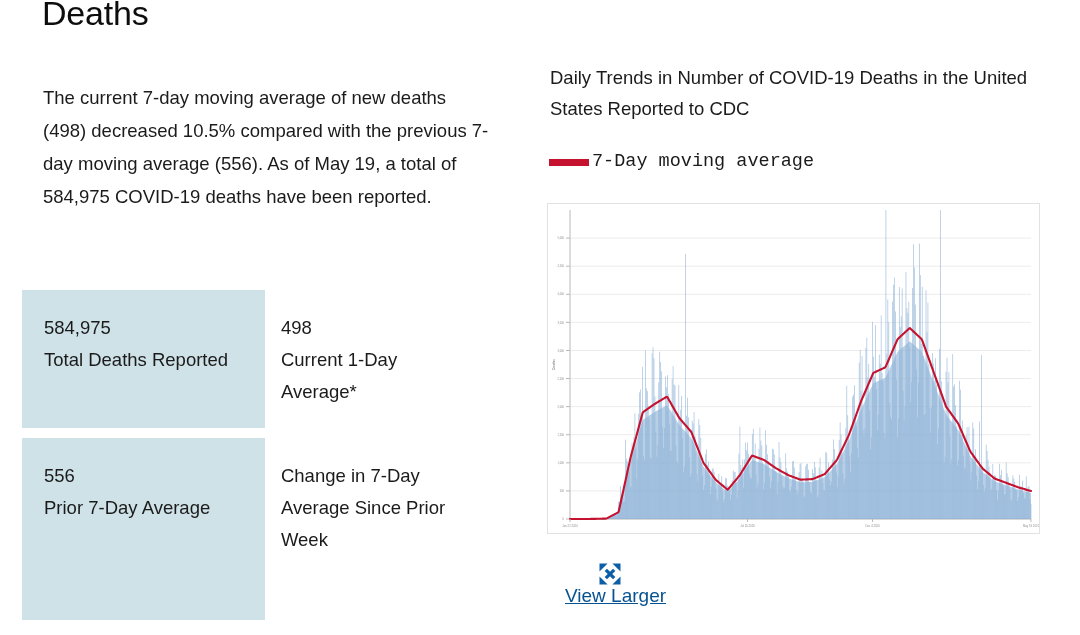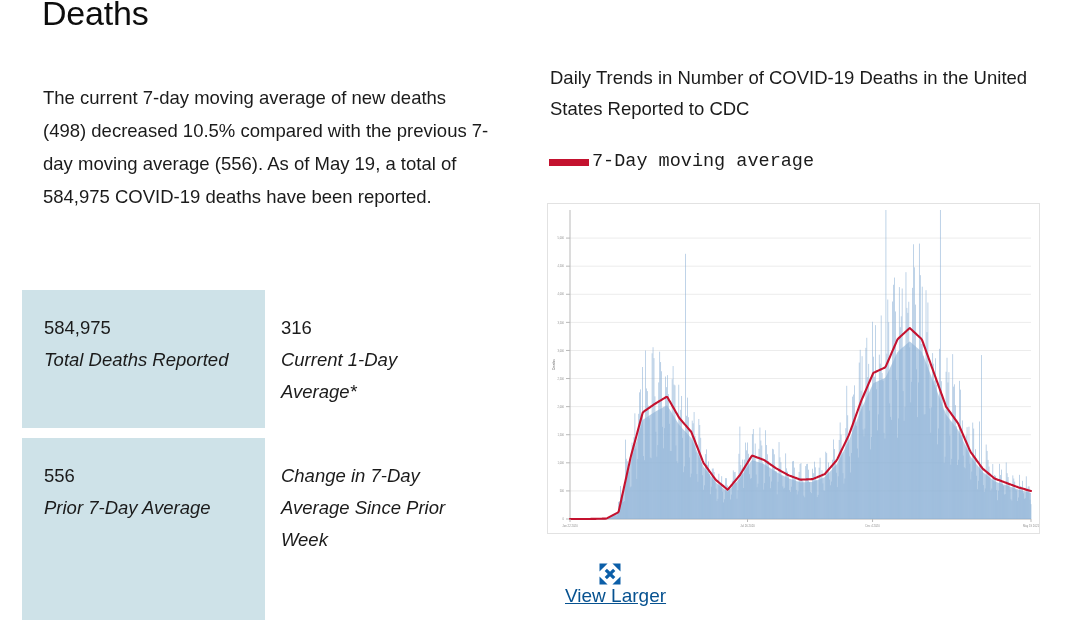--- a/index.html
+++ b/index.html
@@ -86,21 +86,21 @@
     width: 243px;
     box-sizing: border-box;
     padding: 22px 22px 16px 22px;
     font-size: 18.5px;
     line-height: 32px;
     color: #1b1b1b;
     position: relative;
     z-index: 2;
   }
   .stat-cell .value { display: block; }
-  .stat-cell .label { display: block; font-style: italic; }
+  .stat-cell .label { display: block; }
   .stat-row.row-1 .stat-cell { height: 138px; }
   .stat-row.row-2 .stat-cell { height: 148px; }
   .stat-cell.right { padding-left: 24px; }
 
   
   .chart-title {
     position: absolute;
     left: 3px;
     top: 62px;
     width: 500px;
@@ -177,21 +177,21 @@
     <div class="stats">
 
       <div class="stat-row row-1">
         <div class="tile"></div>
         <div class="cells">
           <div class="stat-cell left">
             <span class="value">584,975</span>
             <span class="label">Total Deaths Reported</span>
           </div>
           <div class="stat-cell right">
-            <span class="value">316</span>
+            <span class="value">498</span>
             <span class="label">Current 1-Day Average*</span>
           </div>
         </div>
       </div>
 
       <div class="stat-row row-2">
         <div class="tile"></div>
         <div class="cells">
           <div class="stat-cell left">
             <span class="value">556</span>

